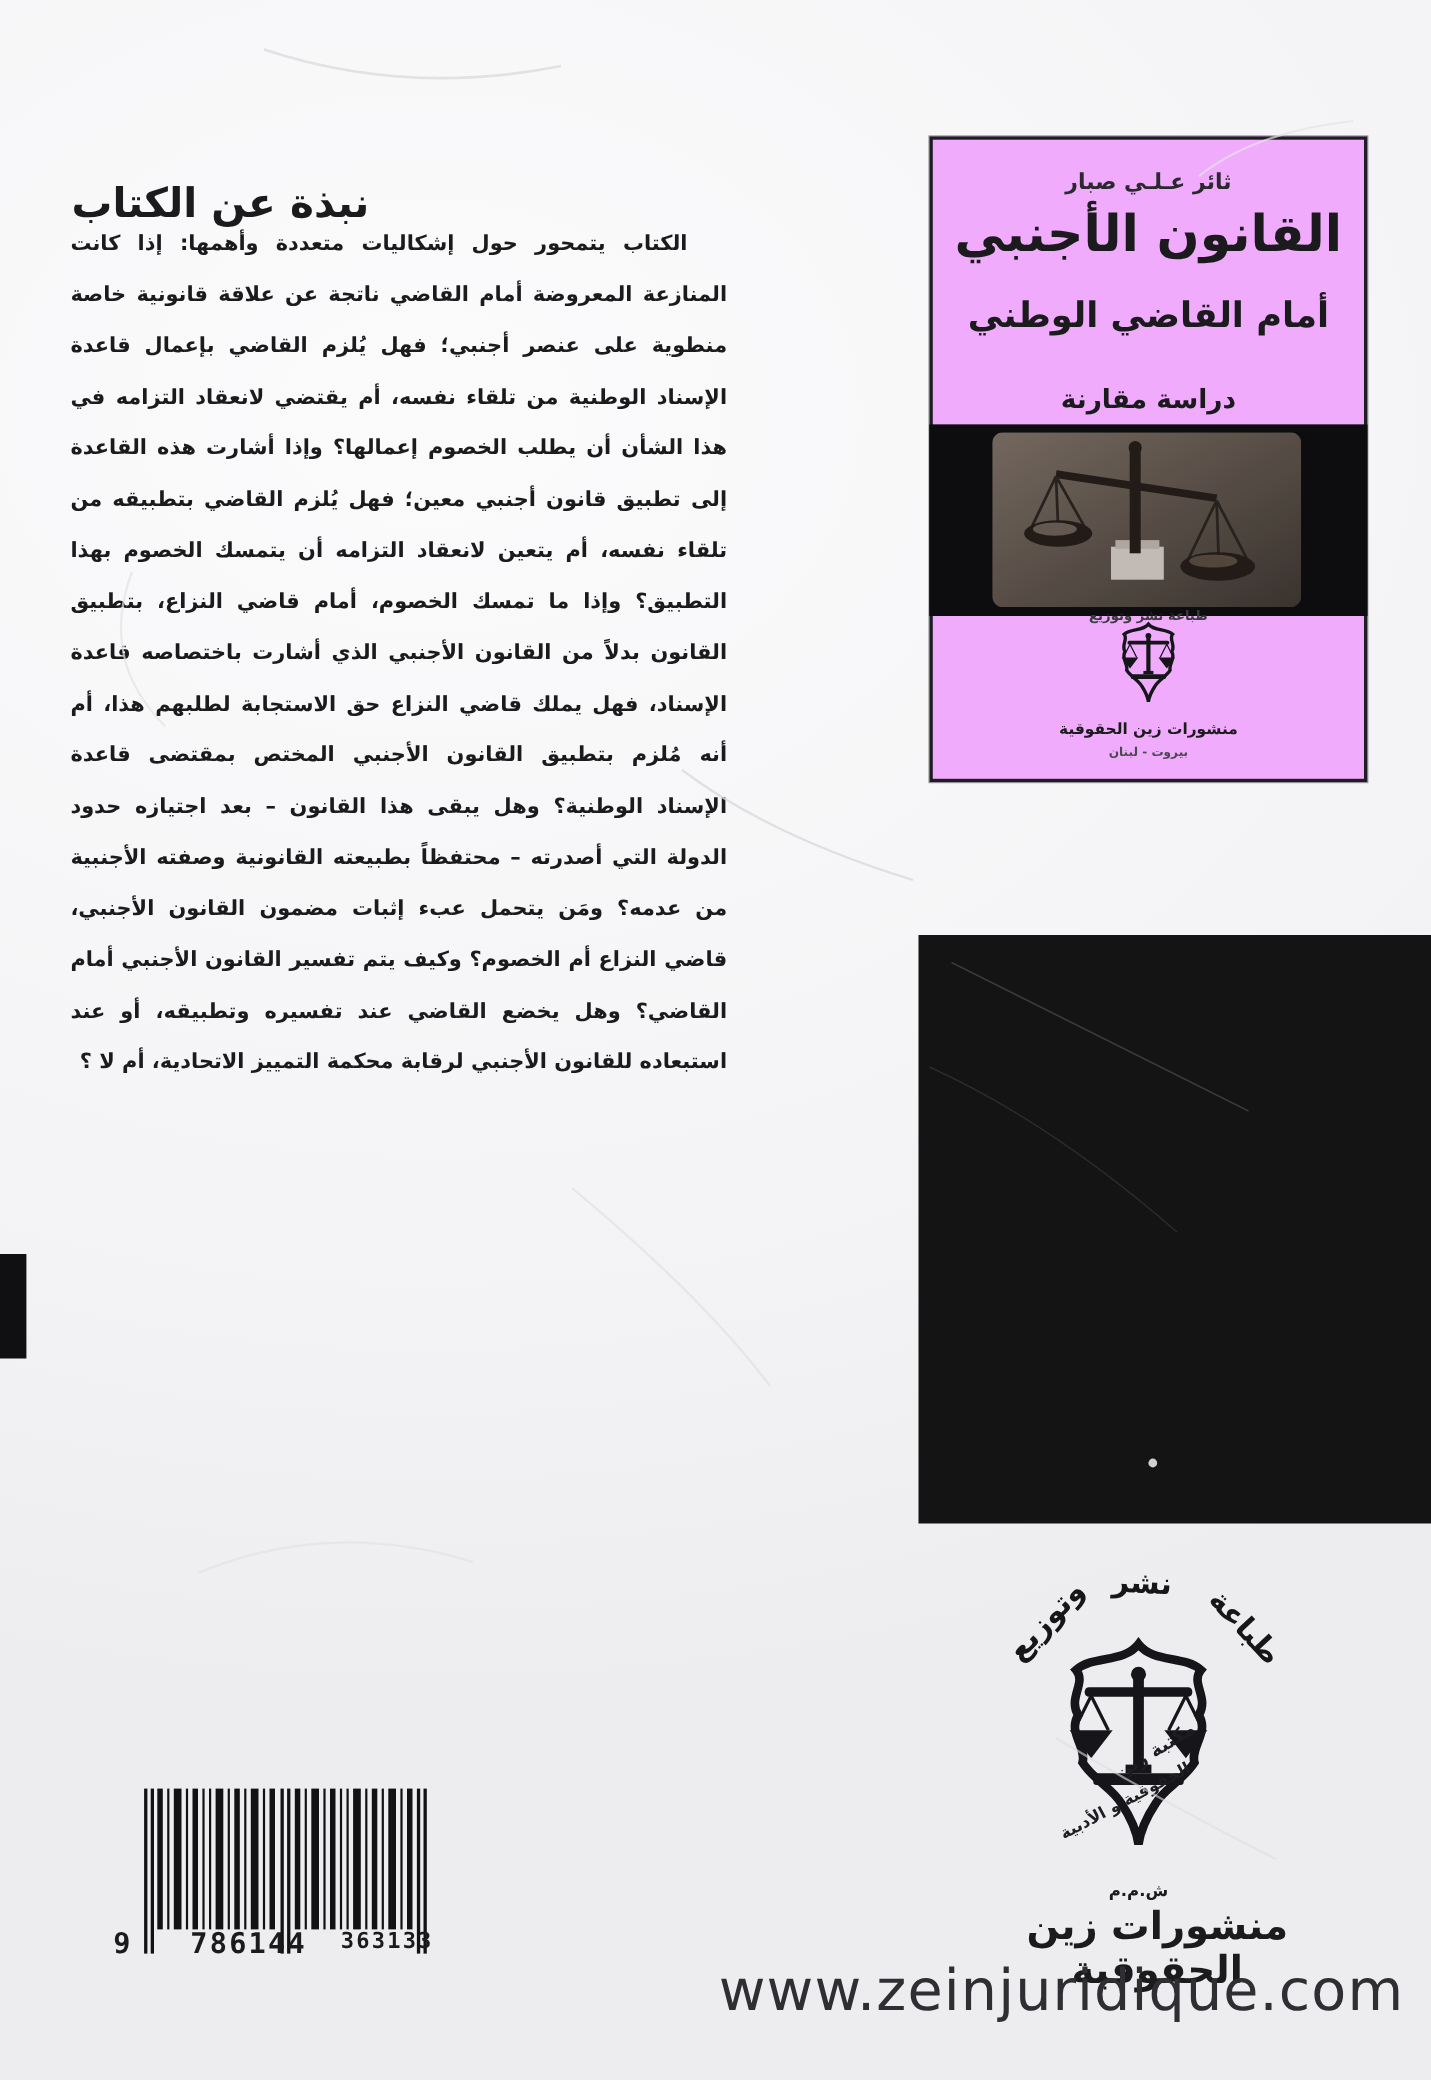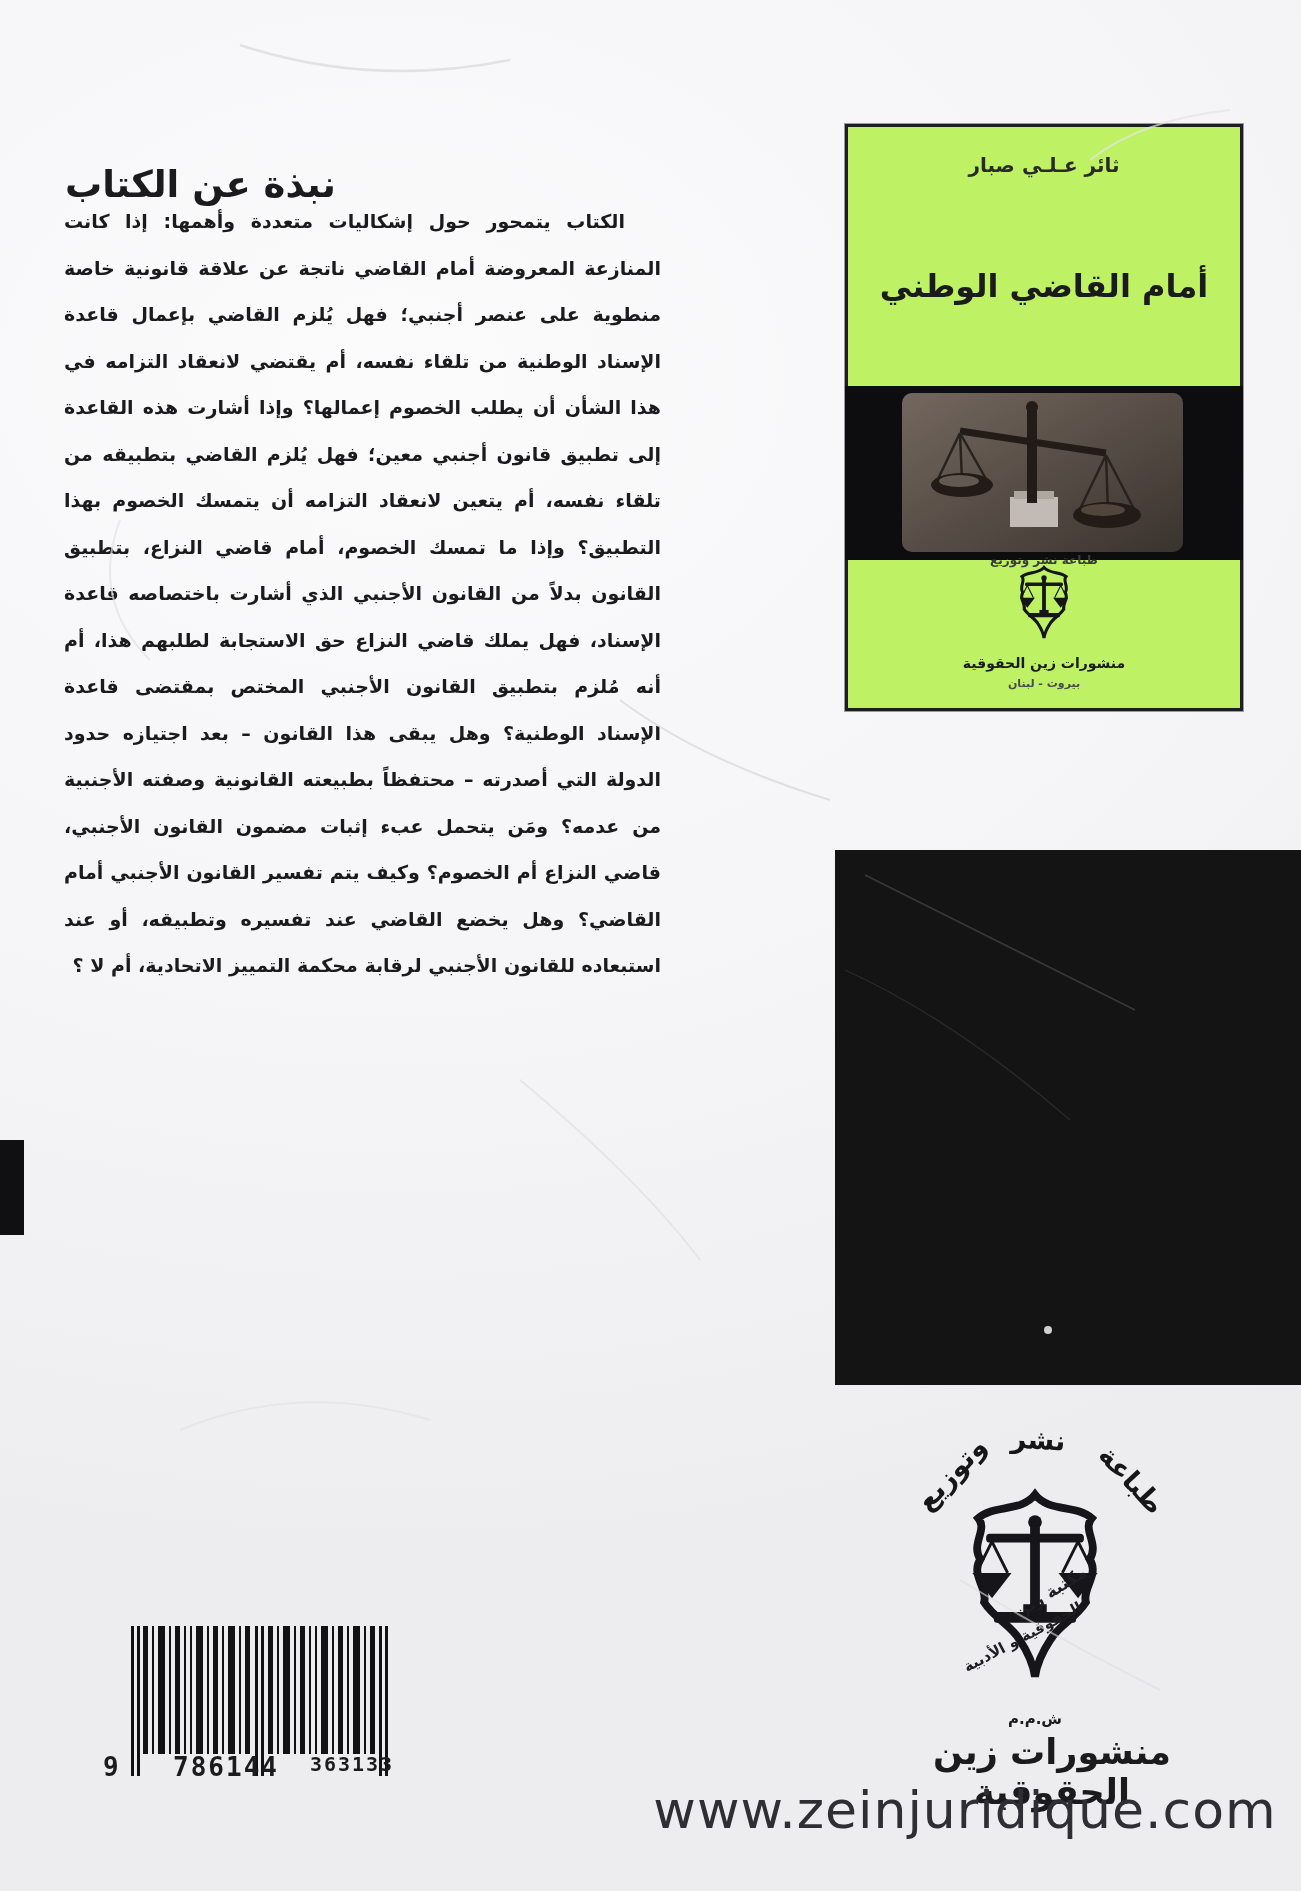--- a/index.html
+++ b/index.html
@@ -19,21 +19,21 @@
   }
   .about-paragraph{
     left:64px; top:198px; width:597px;
     direction:rtl; text-align:justify; text-indent:36px;
     font-size:19px; line-height:46.5px; font-weight:700;
     margin:0;
   }
   
   .mini-cover{
     left:845px; top:124px; width:392px; height:581px;
-    background:#bef264;
+    background:#f0abfc;
     border:3px solid #1e1e22; box-shadow:0 0 0 1px #9a9aa0;
     direction:rtl; text-align:center;
   }
   .mc-author{ left:0; top:26px; width:100%; font-size:20px; font-weight:700; color:#2a2a2e;}
   .mc-title1{ left:0; top:58px; width:100%; font-size:46px; font-weight:700; letter-spacing:-1px;}
   .mc-title2{ left:0; top:140px; width:100%; font-size:32px; font-weight:700; letter-spacing:-1px;}
   .mc-subtitle{ left:0; top:222px; width:100%; font-size:24px; font-weight:700;}
   .mc-band{ left:-3px; top:259px; width:392px; height:168px; background:#0d0d0f; border:3px solid #0d0d0f;}
   .mc-photo{ left:54px; top:4px; width:281px; height:159px; border-radius:10px; overflow:hidden;}
   .mc-logo{ left:158px; top:434px; width:76px; height:88px;}
@@ -85,21 +85,23 @@
     </symbol>
   </defs>
 </svg>
 
 <h1 class="abs about-heading">نبذة عن الكتاب</h1>
 
 <p class="abs about-paragraph" lang="ar">الكتاب يتمحور حول إشكاليات متعددة وأهمها: إذا كانت المنازعة المعروضة أمام القاضي ناتجة عن علاقة قانونية خاصة منطوية على عنصر أجنبي؛ فهل يُلزم القاضي بإعمال قاعدة الإسناد الوطنية من تلقاء نفسه، أم يقتضي لانعقاد التزامه في هذا الشأن أن يطلب الخصوم إعمالها؟ وإذا أشارت هذه القاعدة إلى تطبيق قانون أجنبي معين؛ فهل يُلزم القاضي بتطبيقه من تلقاء نفسه، أم يتعين لانعقاد التزامه أن يتمسك الخصوم بهذا التطبيق؟ وإذا ما تمسك الخصوم، أمام قاضي النزاع، بتطبيق القانون بدلاً من القانون الأجنبي الذي أشارت باختصاصه قاعدة الإسناد، فهل يملك قاضي النزاع حق الاستجابة لطلبهم هذا، أم أنه مُلزم بتطبيق القانون الأجنبي المختص بمقتضى قاعدة الإسناد الوطنية؟ وهل يبقى هذا القانون – بعد اجتيازه حدود الدولة التي أصدرته – محتفظاً بطبيعته القانونية وصفته الأجنبية من عدمه؟ ومَن يتحمل عبء إثبات مضمون القانون الأجنبي، قاضي النزاع أم الخصوم؟ وكيف يتم تفسير القانون الأجنبي أمام القاضي؟ وهل يخضع القاضي عند تفسيره وتطبيقه، أو عند استبعاده للقانون الأجنبي لرقابة محكمة التمييز الاتحادية، أم لا ؟</p>
 
 <div class="abs mini-cover">
   <div class="abs mc-author">ثائر عـلـي صبار</div>
+  <div class="abs mc-title1">القانون الأجنبي</div>
   <div class="abs mc-title2">أمام القاضي الوطني</div>
+  <div class="abs mc-subtitle">دراسة مقارنة</div>
 
   <div class="abs mc-band">
     <div class="abs mc-photo">
       <svg width="281" height="159" viewBox="0 0 281 159">
         <defs>
           <linearGradient id="photoBg" x1="0" y1="0" x2="1" y2="1">
             <stop offset="0" stop-color="#8b7d72"></stop>
             <stop offset="0.5" stop-color="#6a5e55"></stop>
             <stop offset="1" stop-color="#463e38"></stop>
           </linearGradient>

